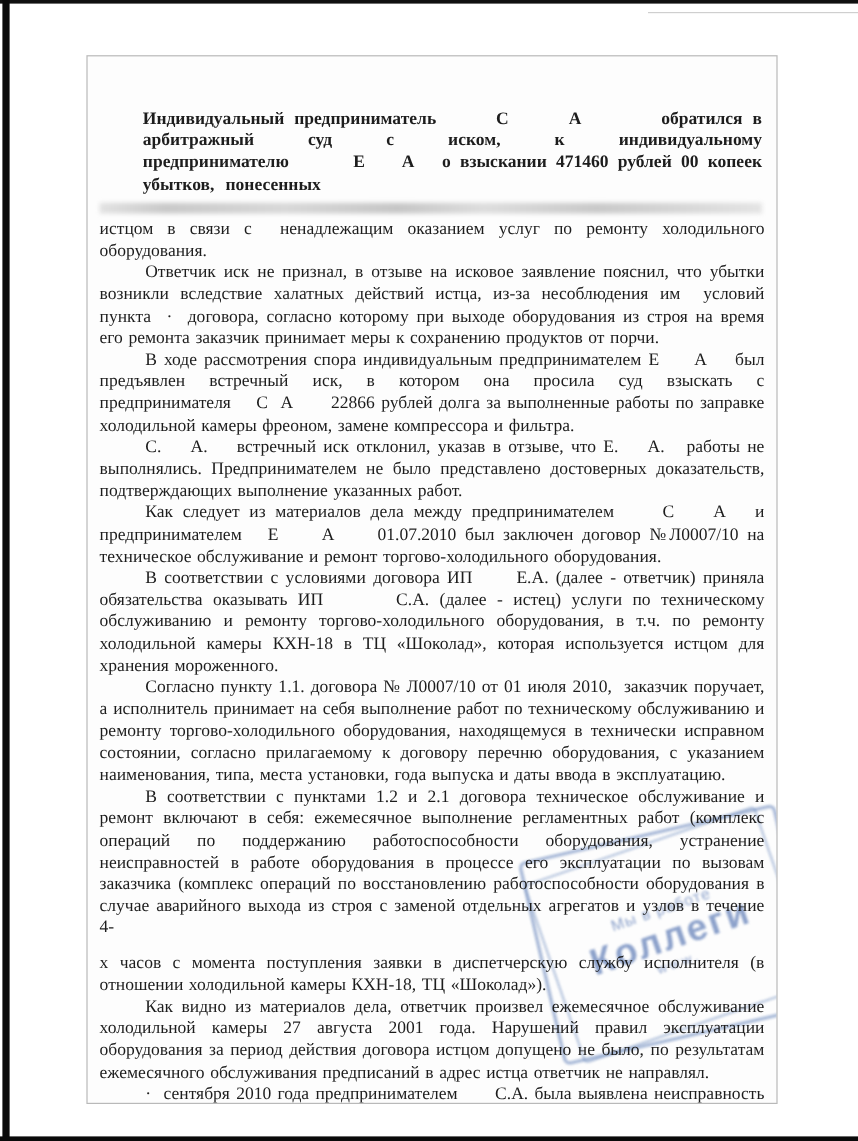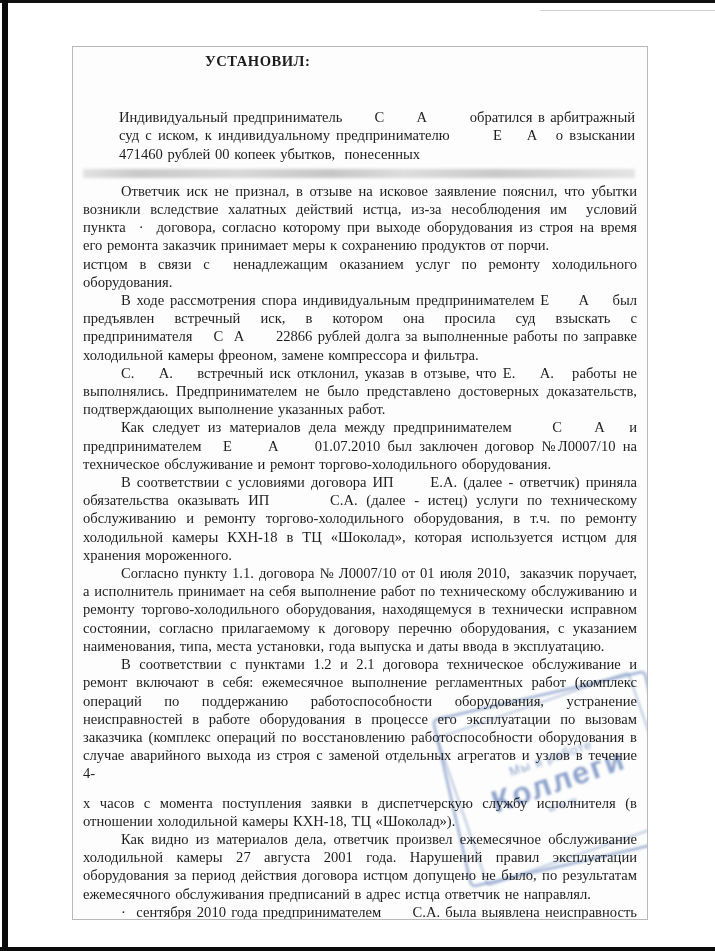--- a/index.html
+++ b/index.html
@@ -25,20 +25,21 @@
     position:relative;z-index:1;
     font-size:14.6px;line-height:18.2px;color:#1d1d1d;
     text-align:justify;word-spacing:1px;
   }
   .heading{
     font-weight:bold;letter-spacing:0.5px;
     margin:0 0 0 122px;text-align:left;
   }
   .intro{
     margin:38px 2px 0 36px;
+    font-weight:bold;
   }
   .blur-strip{
     height:9px;margin:6px 2px 4px 0;
     background:linear-gradient(90deg,#e2e2e2 0%,#c9c9c9 10%,#d8d8d8 28%,#c6c6c6 45%,#dddddd 58%,#c9c9c9 75%,#d9d9d9 90%,#e4e4e4 100%);
     filter:blur(1.6px);
   }
   .para{margin:0;}
   .para.indent{text-indent:38px;}
   .para.gap-before{margin-top:11px;}
 
@@ -74,26 +75,25 @@
 
   <div class="watermark">
     <div class="watermark-inner">
       <div class="wm-small">Мы в работе</div>
       <div class="wm-large">Коллеги</div>
       <div class="wm-url">www.</div>
     </div>
   </div>
 
   <div class="doc-text">
-    <p class="heading">УСТАНОВИЛ:</p>
     <p class="intro">Индивидуальный предприниматель&nbsp;&nbsp;&nbsp;&nbsp;&nbsp;&nbsp;С&nbsp;&nbsp;&nbsp;&nbsp;&nbsp;&nbsp;А&nbsp;&nbsp;&nbsp;&nbsp;&nbsp;&nbsp;&nbsp;&nbsp;обратился в арбитражный суд с иском, к индивидуальному предпринимателю&nbsp;&nbsp;&nbsp;&nbsp;&nbsp;&nbsp;&nbsp;Е&nbsp;&nbsp;&nbsp;&nbsp;А&nbsp;&nbsp;&nbsp;о взыскании 471460 рублей 00 копеек убытков,&nbsp; понесенных</p>
     <div class="blur-strip"></div>
     <div id="doc-paragraphs">
+        <p class="para">истцом в связи с&nbsp;&nbsp;ненадлежащим оказанием услуг по ремонту холодильного оборудования.</p>
         <p class="para indent">Ответчик иск не признал, в отзыве на исковое заявление пояснил, что убытки возникли вследствие халатных действий истца, из-за несоблюдения им&nbsp; условий пункта&nbsp;&nbsp;·&nbsp;&nbsp;договора, согласно которому при выходе оборудования из строя на время его ремонта заказчик принимает меры к сохранению продуктов от порчи.</p>
-        <p class="para">истцом в связи с&nbsp;&nbsp;ненадлежащим оказанием услуг по ремонту холодильного оборудования.</p>
         <p class="para indent">В ходе рассмотрения спора индивидуальным предпринимателем Е&nbsp;&nbsp;&nbsp;&nbsp;&nbsp;А&nbsp;&nbsp;&nbsp;&nbsp;был предъявлен встречный иск, в котором она просила суд взыскать с предпринимателя&nbsp;&nbsp;&nbsp;&nbsp;С&nbsp;&nbsp;А&nbsp;&nbsp;&nbsp;&nbsp;&nbsp;&nbsp;22866 рублей долга за выполненные работы по заправке холодильной камеры фреоном, замене компрессора и фильтра.</p>
         <p class="para indent">С.&nbsp;&nbsp;&nbsp;&nbsp;А.&nbsp;&nbsp;&nbsp;&nbsp;встречный иск отклонил, указав в отзыве, что Е.&nbsp;&nbsp;&nbsp;&nbsp;А.&nbsp;&nbsp;&nbsp;работы не выполнялись. Предпринимателем не было представлено достоверных доказательств, подтверждающих выполнение указанных работ.</p>
         <p class="para indent">Как следует из материалов дела между предпринимателем&nbsp;&nbsp;&nbsp;&nbsp;&nbsp;С&nbsp;&nbsp;&nbsp;&nbsp;А&nbsp;&nbsp;&nbsp;и предпринимателем&nbsp;&nbsp;&nbsp;Е&nbsp;&nbsp;&nbsp;&nbsp;&nbsp;А&nbsp;&nbsp;&nbsp;&nbsp;&nbsp;01.07.2010 был заключен договор №Л0007/10 на техническое обслуживание и ремонт торгово-холодильного оборудования.</p>
         <p class="para indent">В соответствии с условиями договора ИП&nbsp;&nbsp;&nbsp;&nbsp;&nbsp;&nbsp;Е.А. (далее - ответчик) приняла обязательства оказывать ИП&nbsp;&nbsp;&nbsp;&nbsp;&nbsp;&nbsp;&nbsp;С.А. (далее - истец) услуги по техническому обслуживанию и ремонту торгово-холодильного оборудования, в т.ч. по ремонту холодильной камеры КХН-18 в ТЦ «Шоколад», которая используется истцом для хранения мороженного.</p>
         <p class="para indent">Согласно пункту 1.1. договора № Л0007/10 от 01 июля 2010,&nbsp; заказчик поручает, а исполнитель принимает на себя выполнение работ по техническому обслуживанию и ремонту торгово-холодильного оборудования, находящемуся в технически исправном состоянии, согласно прилагаемому к договору перечню оборудования, с указанием наименования, типа, места установки, года выпуска и даты ввода в эксплуатацию.</p>
         <p class="para indent">В соответствии с пунктами 1.2 и 2.1 договора техническое обслуживание и ремонт включают в себя: ежемесячное выполнение регламентных работ (комплекс операций по поддержанию работоспособности оборудования, устранение неисправностей в работе оборудования в процессе его эксплуатации по вызовам заказчика (комплекс операций по восстановлению работоспособности оборудования в случае аварийного выхода из строя с заменой отдельных агрегатов и узлов в течение 4-</p>
         <p class="para gap-before">х часов с момента поступления заявки в диспетчерскую службу исполнителя (в отношении холодильной камеры КХН-18, ТЦ «Шоколад»).</p>
         <p class="para indent">Как видно из материалов дела, ответчик произвел ежемесячное обслуживание холодильной камеры 27 августа 2001 года. Нарушений правил эксплуатации оборудования за период действия договора истцом допущено не было, по результатам ежемесячного обслуживания предписаний в адрес истца ответчик не направлял.</p>
         <p class="para indent">·&nbsp;&nbsp;сентября 2010 года предпринимателем&nbsp;&nbsp;&nbsp;&nbsp;&nbsp;&nbsp;С.А. была выявлена неисправность в работе холодильной камеры КХН-18,&nbsp;&nbsp;расположенной в ТЦ «Шоколад». Холодильная камера не поддерживала температуру, необходимую для хранения продукции. В связи с этим была дана заявка на выполнение ремонта в диспетчерскую службу.</p>
       </div>

